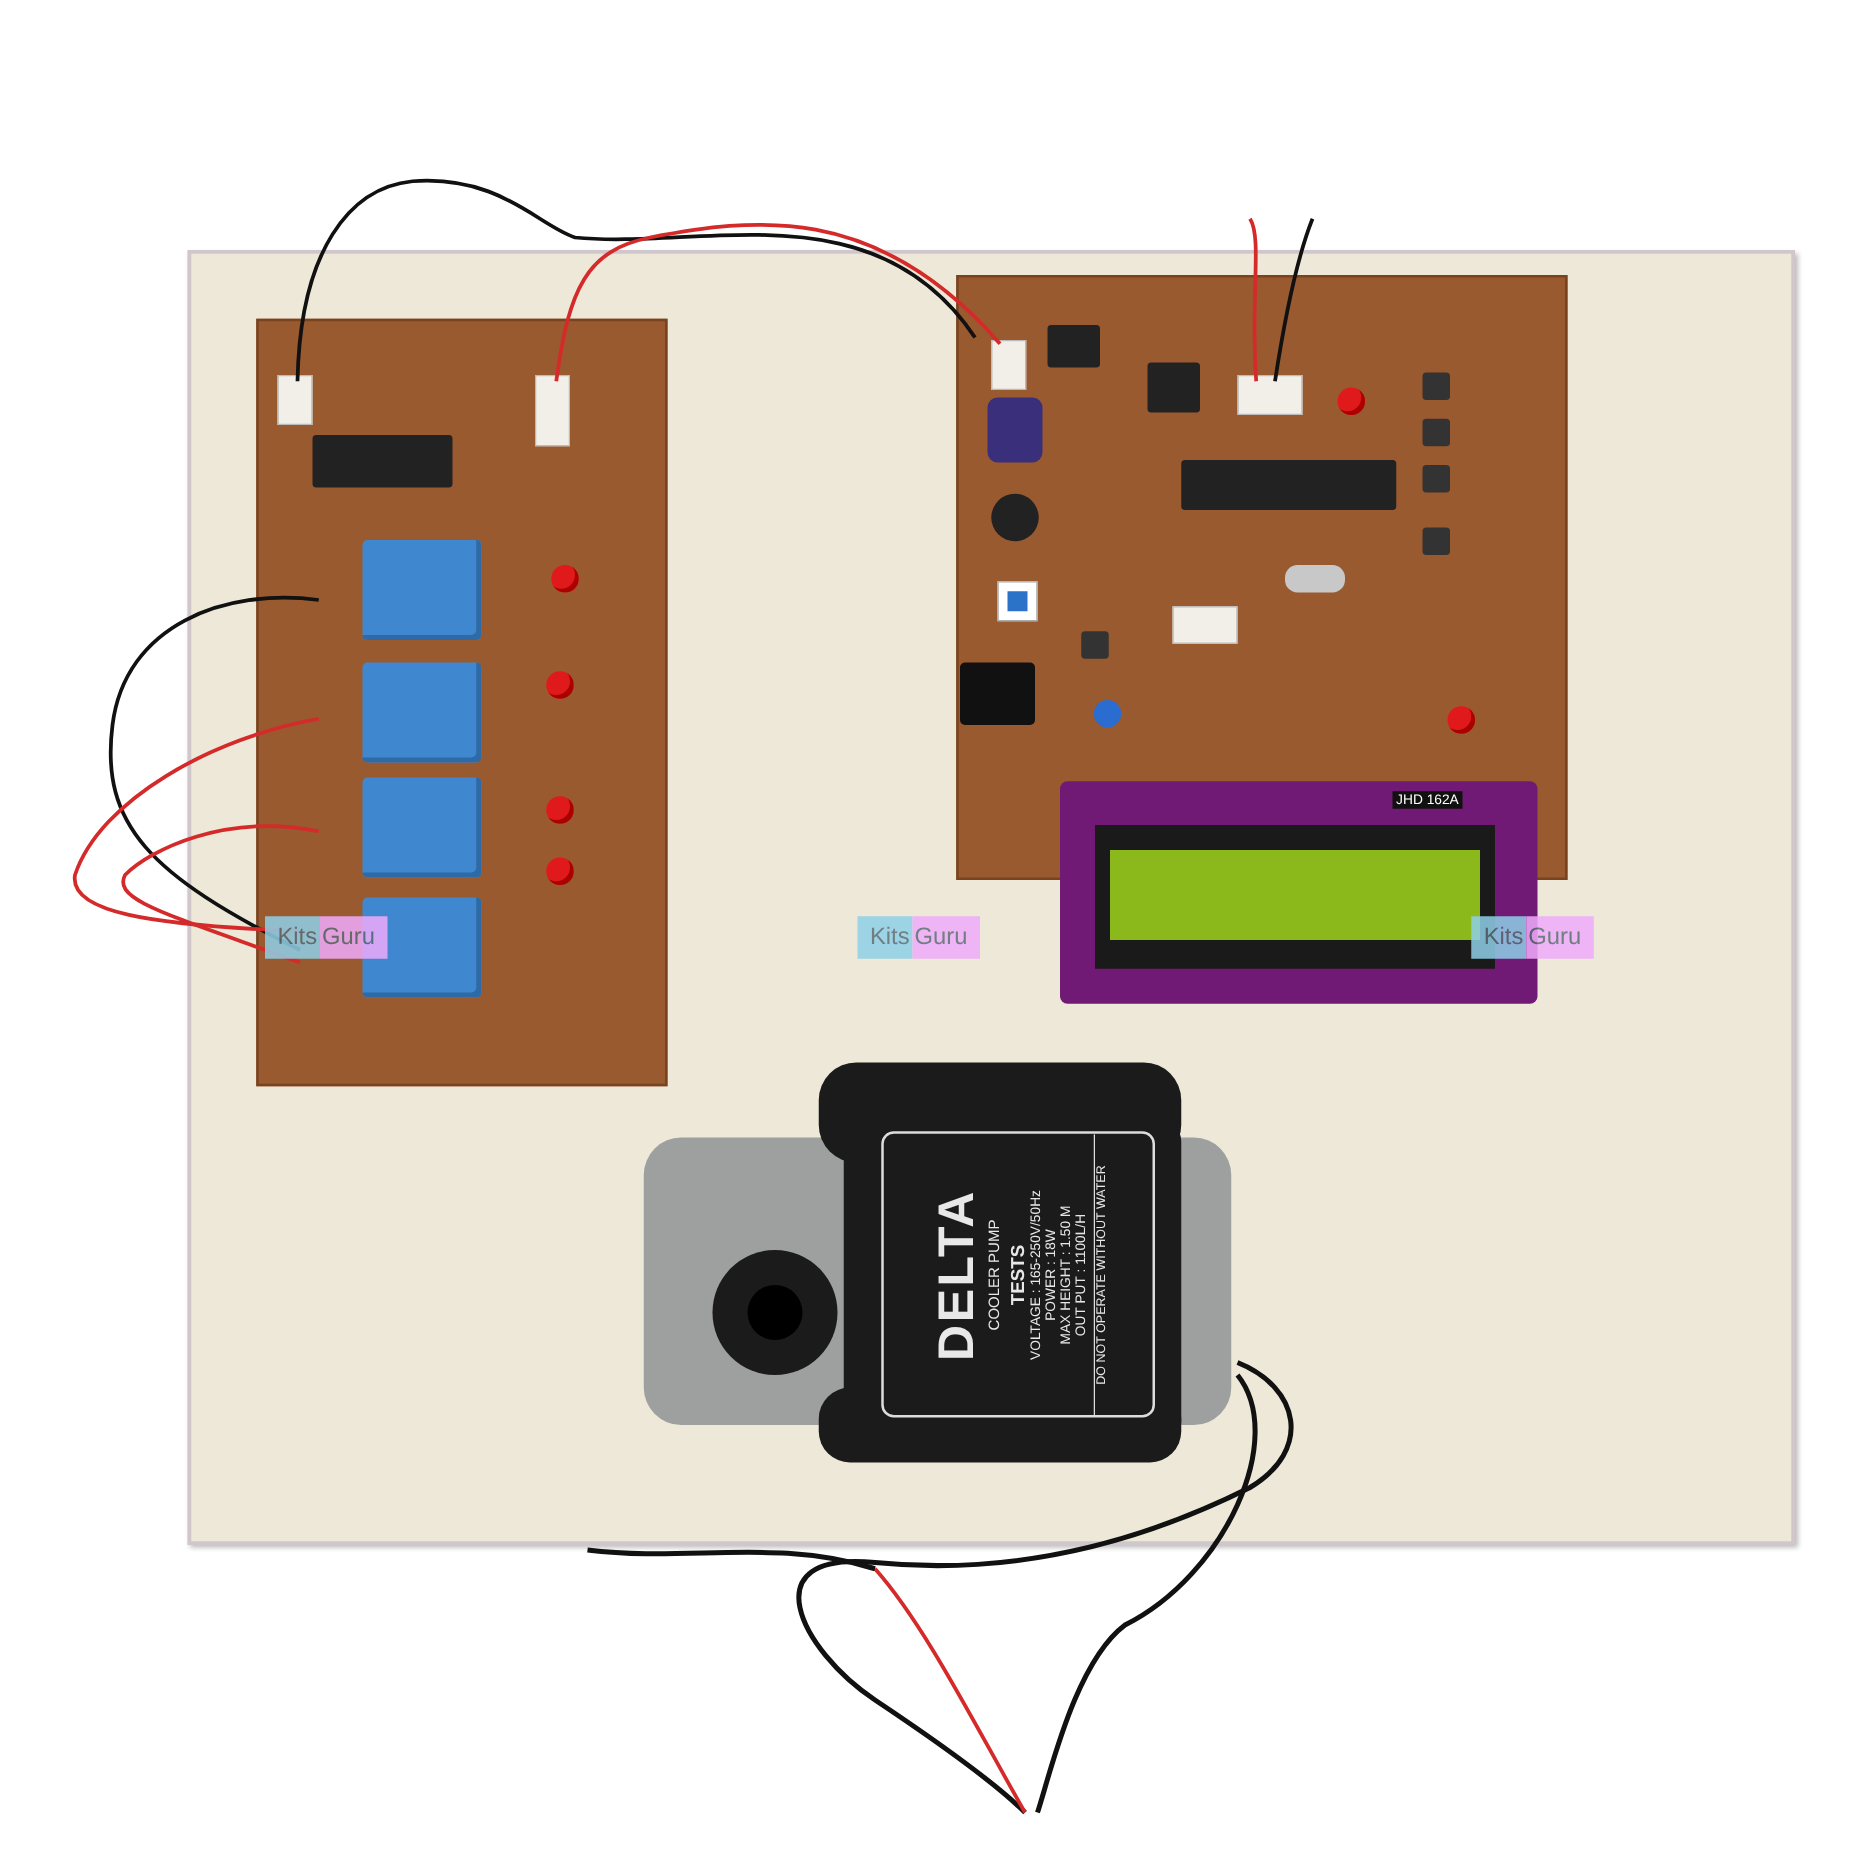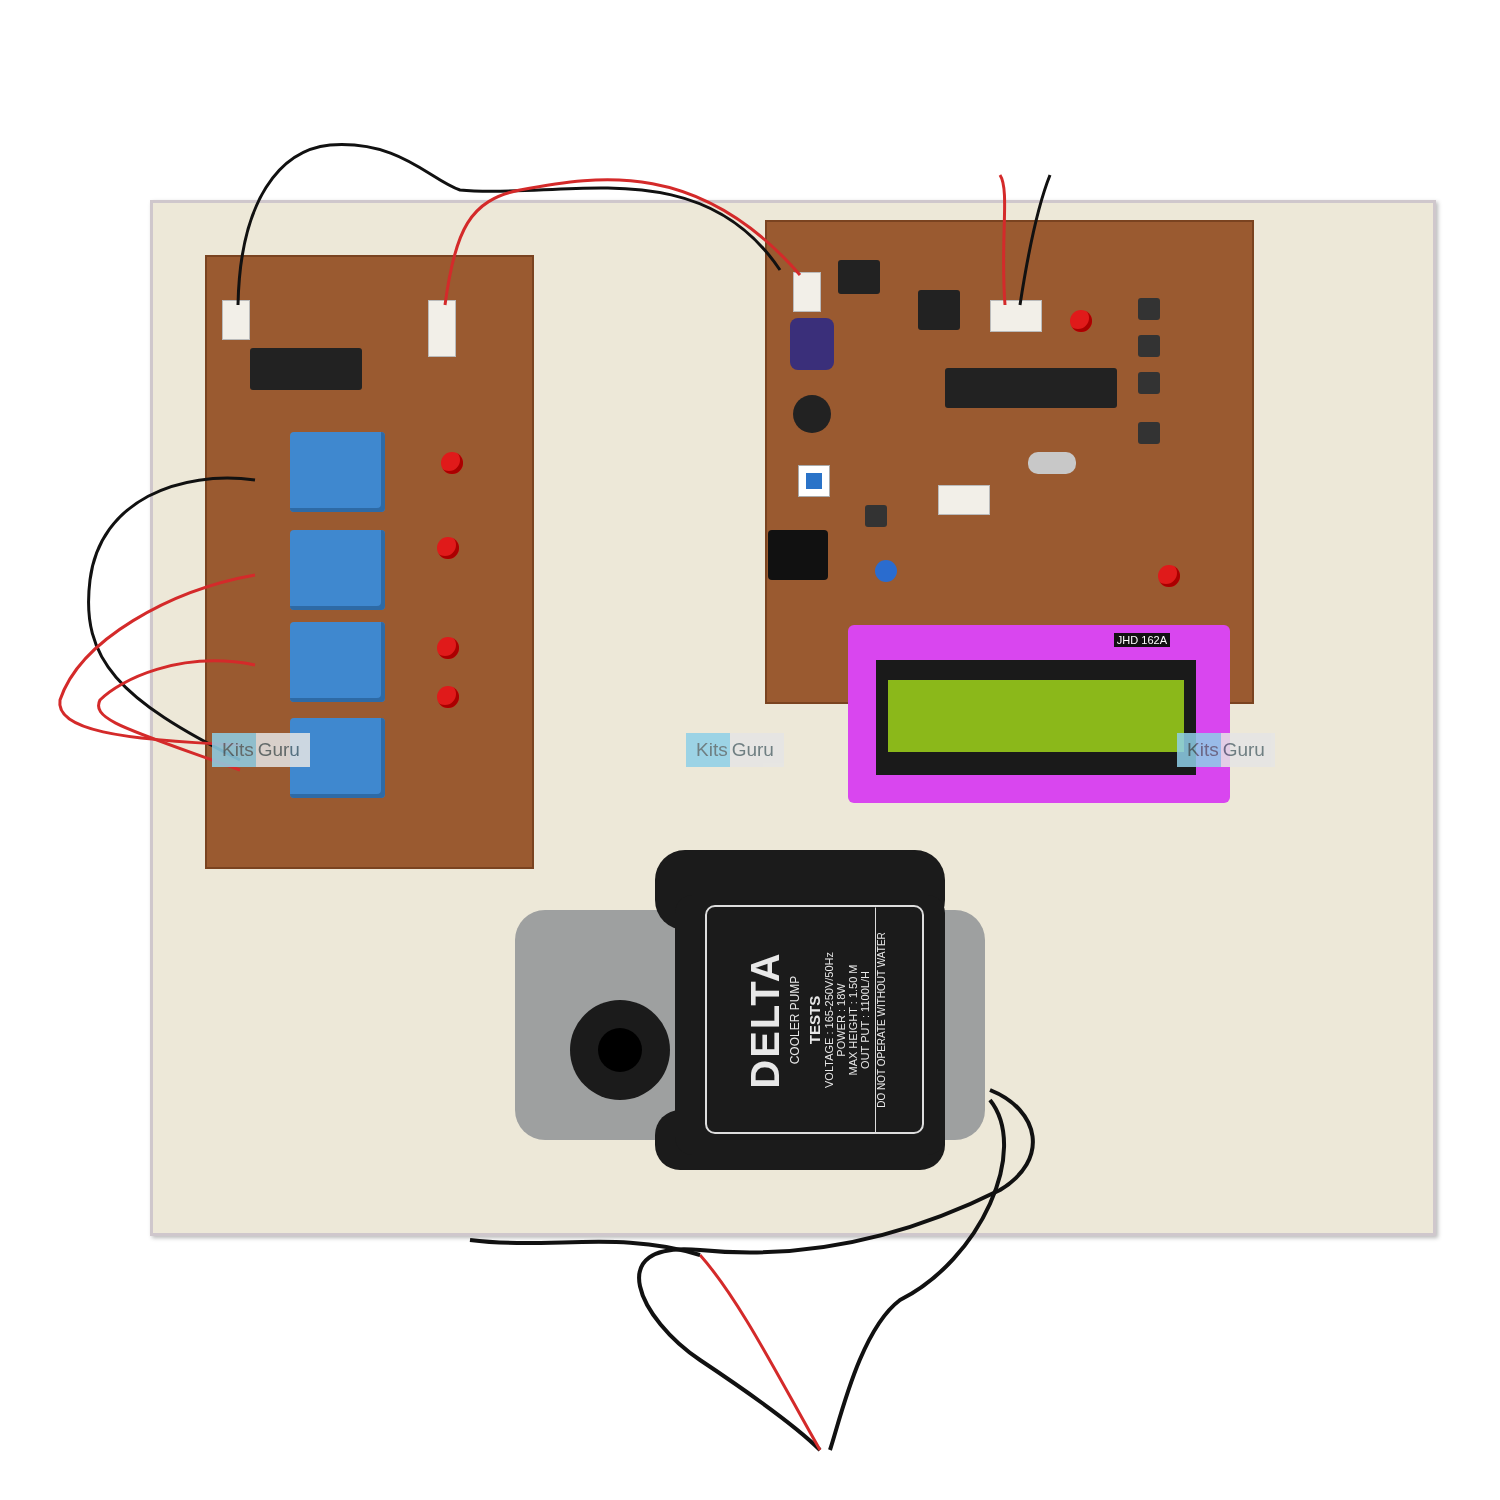--- a/index.html
+++ b/index.html
@@ -6,27 +6,27 @@
   body{width:1500px;height:1500px;position:relative;overflow:hidden;font-family:"Liberation Sans",sans-serif;}
   .board{position:absolute;left:150px;top:200px;width:1280px;height:1030px;background:#ede8d8;border:3px solid #cfc7cc;box-shadow:2px 2px 4px #bbb;}
   .pcb{position:absolute;background:#9a5a30;border:2px solid #7a4320;}
   .pcb.left{left:205px;top:255px;width:325px;height:610px;}
   .pcb.right{left:765px;top:220px;width:485px;height:480px;}
   .relay{position:absolute;width:95px;height:80px;background:#3f88cf;border-radius:4px;box-shadow:inset -4px -4px 0 #2e6aa5;}
   .ic{position:absolute;background:#222;border-radius:3px;}
   .led{position:absolute;width:22px;height:22px;border-radius:50%;background:#e01a1a;box-shadow:inset -3px -3px 0 #a00;}
   .btn{position:absolute;width:22px;height:22px;background:#333;border-radius:3px;}
   .conn{position:absolute;width:26px;height:38px;background:#f2efe8;border:1px solid #bbb;}
-  .lcd{position:absolute;left:848px;top:625px;width:382px;height:178px;background:#d946ef;border-radius:6px;}
+  .lcd{position:absolute;left:848px;top:625px;width:382px;height:178px;background:#701a75;border-radius:6px;}
   .lcd .frame{position:absolute;left:28px;top:35px;width:320px;height:115px;background:#1a1a1a;}
   .lcd .screen{position:absolute;left:12px;top:20px;width:296px;height:72px;background:#8bb81a;}
   .lcd .model{position:absolute;right:60px;top:8px;font-size:11px;color:#fff;background:#111;padding:1px 3px;}
   .watermark{position:absolute;height:34px;display:flex;font-weight:normal;font-size:19px;color:#5a6d74;line-height:34px;opacity:.85;}
   .watermark .a{background:#8fd0e8;padding:0 2px 0 10px;}
-  .watermark .b{background:#e5e5e5;padding:0 10px 0 2px;}
+  .watermark .b{background:#f0abfc;padding:0 10px 0 2px;}
   .pump{position:absolute;left:510px;top:850px;width:480px;height:320px;}
   .pump .body{position:absolute;left:5px;top:60px;width:470px;height:230px;background:#9ea0a0;border-radius:30px;}
   .pump .black{position:absolute;left:165px;top:45px;width:270px;height:260px;background:#1b1b1b;border-radius:18px;}
   .pump .nozzle{position:absolute;left:60px;top:150px;width:100px;height:100px;background:#1b1b1b;border-radius:50%;}
   .pump .nozzle::after{content:"";position:absolute;left:28px;top:28px;width:44px;height:44px;border-radius:50%;background:#000;}
   .label{position:absolute;left:195px;top:55px;width:215px;height:225px;border:2px solid #ddd;border-radius:10px;overflow:hidden;}
   .label .rot{position:absolute;left:50%;top:50%;width:225px;transform:translate(-50%,-50%) rotate(-90deg);color:#e8e8e8;text-align:center;}
   .label .brand{font-size:40px;font-weight:bold;letter-spacing:2px;display:block;}
   .label .sub{font-size:12px;display:block;}
   .label .tests{font-size:15px;font-weight:bold;display:block;margin-top:4px;}

